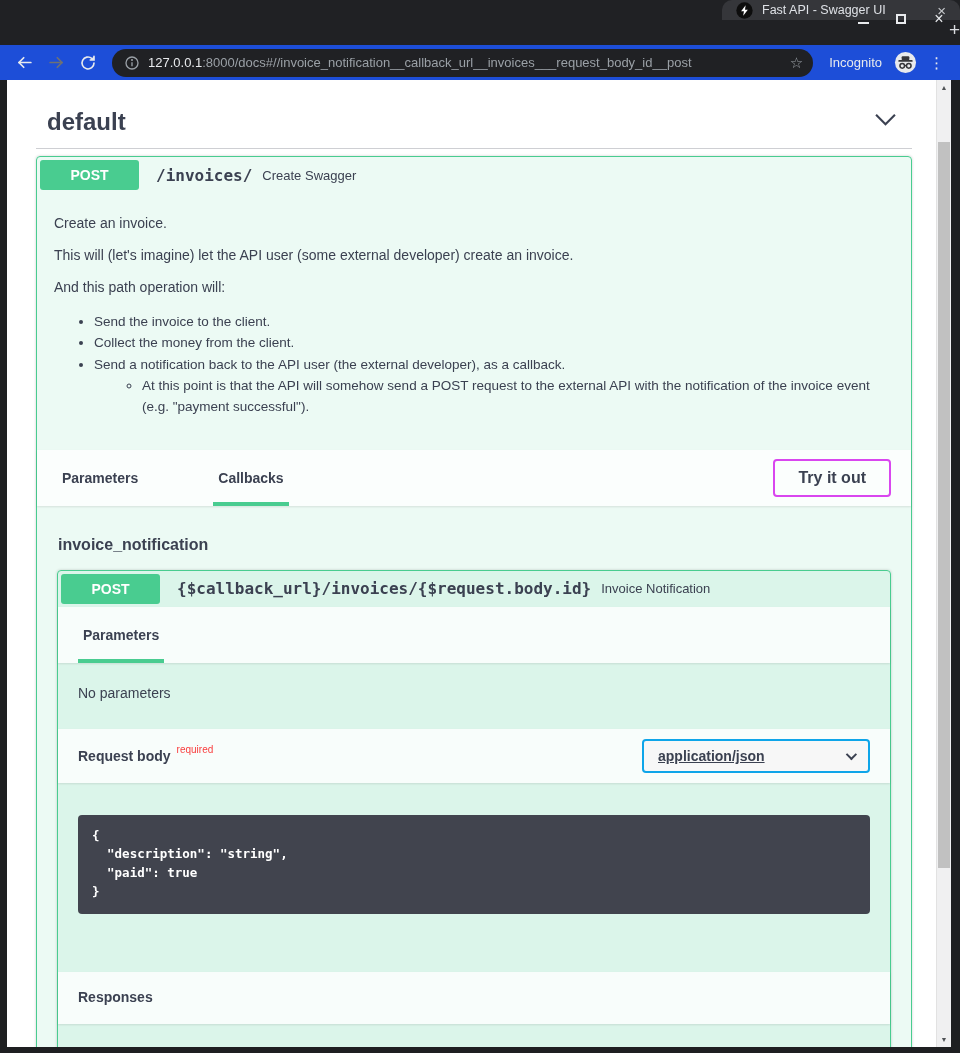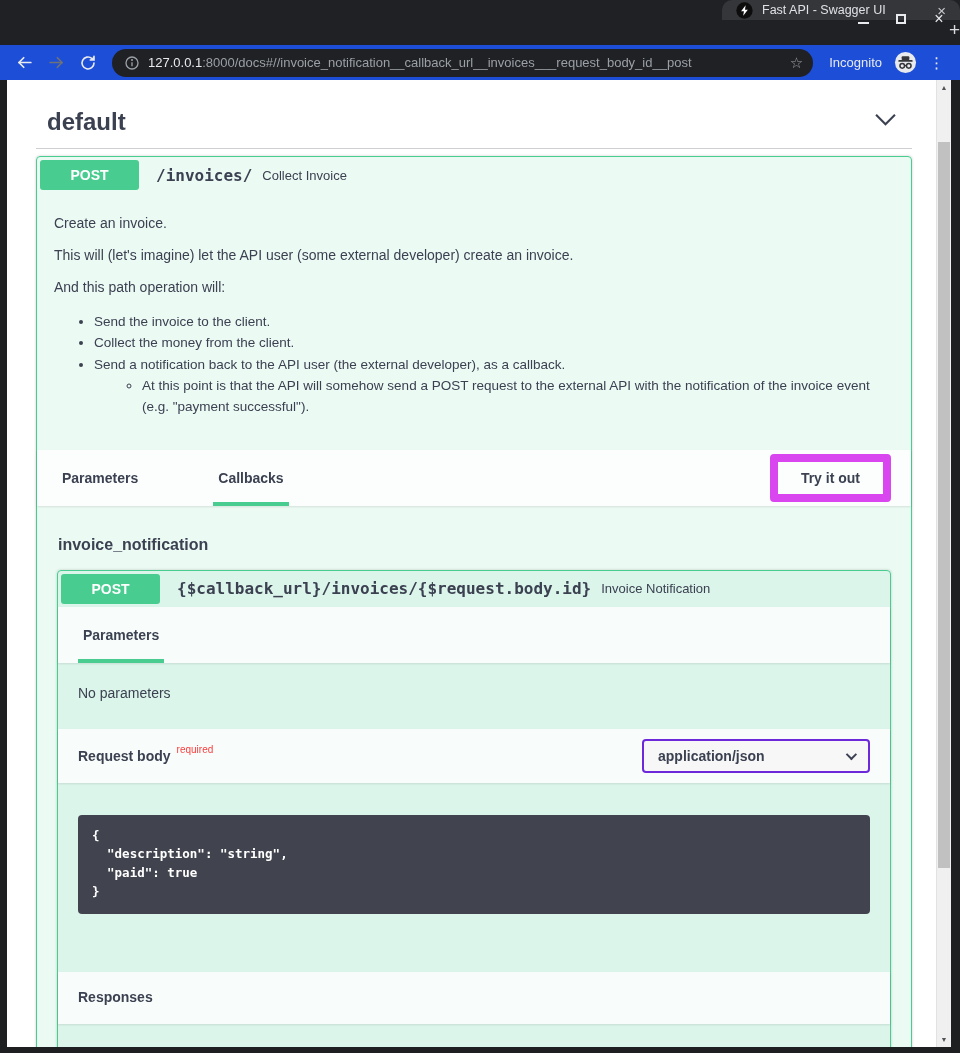--- a/index.html
+++ b/index.html
@@ -86,40 +86,40 @@
   }
   .sec-tab {
     font-weight:bold; font-size:14px; color:#3b4151; position:relative;
     display:inline-flex; align-items:center; height:56px; padding:0 5px; cursor:pointer;
   }
   .sec-tab.first { margin-right:70px; }
   .sec-tab.active::after {
     content:""; position:absolute; left:0; right:0; bottom:0; height:4px; background:#49cc90;
   }
   .tryout {
-    margin-left:auto; border:8px solid #d946ef; border-radius:4px; background:transparent;
-    font-family:inherit; font-size:14px; font-weight:bold; color:#3b4151;
+    margin-left:auto; border:2px solid #d946ef; border-radius:4px; background:transparent;
+    font-family:inherit; font-size:16px; font-weight:bold; color:#3b4151;
     padding:8px 23px; cursor:pointer;
   }
   .cb-wrap { padding:0 20px 40px; }
   .cb-title { font-size:16px; font-weight:bold; color:#3b4151; padding:30px 0 16px 1px; }
   .cb-block { border:1px solid #49cc90; border-radius:4px; background:rgba(73,204,144,.1); box-shadow:0 0 3px rgba(0,0,0,.19); }
   .no-params { padding:22px 20px 28px; font-size:14px; }
   .reqbody-header {
     background:rgba(255,255,255,.8); box-shadow:0 1px 2px rgba(0,0,0,.1);
     display:flex; align-items:center; padding:10px 20px; min-height:54px;
   }
   .reqbody-label { font-weight:bold; font-size:14px; }
   .required {
     color:#f93e3e; font-size:10px; position:relative; top:-6px; margin-left:6px; font-weight:normal;
   }
   .media-select {
-    margin-left:auto; width:228px; height:34px; border:2px solid #6d28d9; border-radius:4px;
+    margin-left:auto; width:228px; height:34px; border:2px solid #0ea5e9; border-radius:4px;
     background:#f7f7f7; display:flex; align-items:center; padding:0 14px;
-    font-weight:bold; font-size:14px; color:#3b4151; cursor:pointer;
+    font-weight:bold; font-size:14px; color:#3b4151; cursor:pointer;text-decoration:underline;
   }
   .sel-chev { margin-left:auto; width:8px; height:8px; border-right:2px solid #3b4151; border-bottom:2px solid #3b4151; transform:rotate(45deg) translateY(-2px); }
   .body-content { padding:22px 20px 58px; }
   .ex-tabs { display:flex; align-items:center; font-size:12px; }
   .ex-tab { font-weight:bold; color:#3b4151; cursor:pointer; }
   .ex-sep { width:0; height:14px; border-left:1px solid rgba(59,65,81,.35); margin:0 10px; }
   .ex-tab.inactive { font-weight:normal; color:#7d8492; }
   .codeblock {
     margin-top:10px; background:#41444e; border-radius:4px; padding:12px 14px; min-height:80px;
   }
@@ -213,21 +213,21 @@
             <svg width="21" height="14" viewBox="0 0 20 12" fill="none" stroke="#3b4151" stroke-width="2">
                 <path d="M1 1l9 9 9-9"></path>
               </svg>
           </span>
         </div>
 
         <div class="opblock">
           <div class="op-summary">
             <span class="method-badge">POST</span>
             <span class="op-path">/invoices/</span>
-            <span class="op-sum">Collect Invoice</span>
+            <span class="op-sum">Create Swagger</span>
           </div>
 
           <div class="op-desc">
             <p>Create an invoice.</p>
             <p>This will (let's imagine) let the API user (some external developer) create an invoice.</p>
             <p>And this path operation will:</p>
             <ul>
               <li>Send the invoice to the client.</li>
               <li>Collect the money from the client.</li>
               <li><span>Send a notification back to the API user (the external developer), as a callback.</span>

